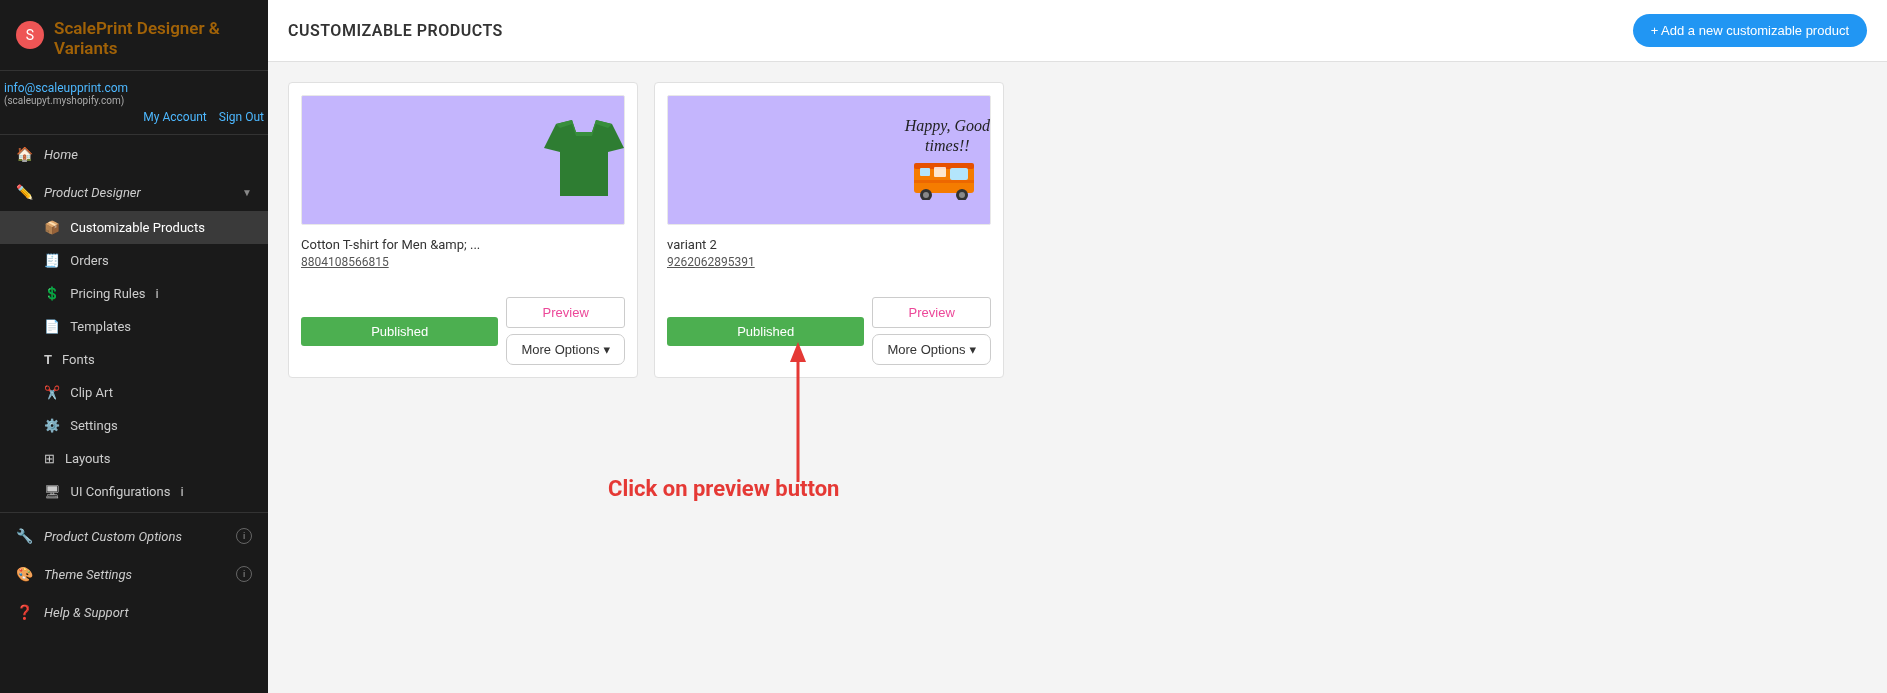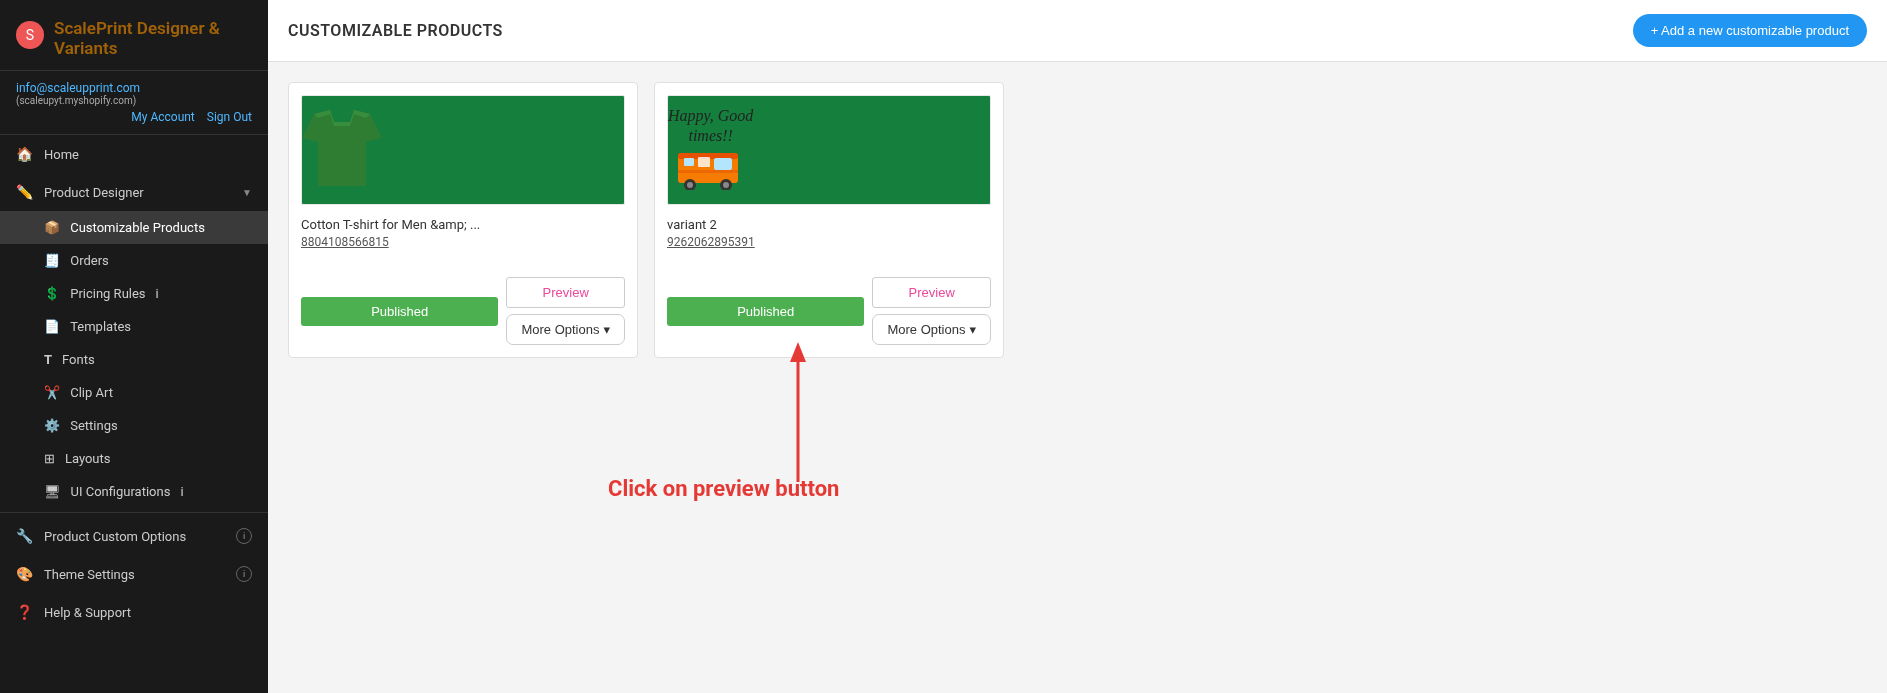--- a/index.html
+++ b/index.html
@@ -3,46 +3,46 @@
   <meta charset="utf-8">
   <style>
     * { box-sizing: border-box; margin: 0; padding: 0; }
     body { font-family: -apple-system, BlinkMacSystemFont, 'Segoe UI', Roboto, sans-serif; display: flex; height: 693px; overflow: hidden; background: #f4f4f4; }
 
     
     .sidebar { width: 268px; min-width: 268px; background: #1a1a1a; color: #fff; display: flex; flex-direction: column; height: 693px; overflow-y: auto; }
     .sidebar-header { padding: 12px 16px; border-bottom: 1px solid #333; display: flex; align-items: center; gap: 10px; background: #1a1a1a; }
     .sidebar-header-icon { width: 28px; height: 28px; background: #e55; border-radius: 50%; display: flex; align-items: center; justify-content: center; font-size: 14px; color: white; flex-shrink: 0; }
     .sidebar-header-title { font-size: 17px; font-weight: 600; color: #a16207; margin-top: 6px; }
-    .sidebar-user { padding: 10px 16px; border-bottom: 1px solid #333; }
+    .sidebar-user { padding: 10px 4px; border-bottom: 1px solid #333; }
     .sidebar-user-email { font-size: 12px; color: #4db8ff; }
     .sidebar-user-shop { font-size: 10px; color: #aaa; }
     .sidebar-user-links { display: flex; justify-content: flex-end; gap: 12px; margin-top: 4px; }
     .sidebar-user-link { font-size: 12px; color: #4db8ff; cursor: pointer; text-decoration: none; }
     .sidebar-nav { flex: 1; }
     .nav-item { display: flex; align-items: center; gap: 10px; padding: 10px 16px; cursor: pointer; color: #ccc; font-size: 13px; position: relative; }
     .nav-item.has-children { }
     .nav-item .nav-icon { width: 18px; height: 18px; display: flex; align-items: center; justify-content: center; font-size: 14px; flex-shrink: 0; }
-    .nav-item .nav-label { flex: 1; }
+    .nav-item .nav-label { flex: 1; font-style: italic; }
     .nav-item .nav-arrow { font-size: 10px; color: #888; }
     .nav-item .nav-info { width: 16px; height: 16px; border: 1px solid #666; border-radius: 50%; display: flex; align-items: center; justify-content: center; font-size: 9px; color: #999; flex-shrink: 0; }
     .nav-sub-item { display: flex; align-items: center; gap: 10px; padding: 9px 16px 9px 44px; cursor: pointer; color: #ccc; font-size: 13px; }
     .nav-sub-item.active { background: #3a3a3a; color: #fff; }
 
     
     .main { flex: 1; display: flex; flex-direction: column; overflow: hidden; }
     .main-header { background: #fff; padding: 14px 20px; border-bottom: 1px solid #e0e0e0; display: flex; align-items: center; justify-content: space-between; }
     .main-title { font-size: 16px; font-weight: 600; color: #333; letter-spacing: 0.5px; }
     .add-btn { background: #2196f3; color: #fff; border: none; border-radius: 20px; padding: 9px 18px; font-size: 13px; cursor: pointer; display: flex; align-items: center; gap: 6px; font-weight: 500; }
     .main-body { flex: 1; padding: 20px; overflow-y: auto; position: relative; }
 
     
     .products-grid { display: flex; flex-wrap: wrap; gap: 16px; }
     .product-card { background: #fff; border: 1px solid #e0e0e0; border-radius: 4px; width: 350px; padding: 0; overflow: hidden; }
-    .product-image-area { background: #15803d; border: 1px solid #e8e8e8; margin: 12px; border-radius: 2px; height: 110px; display: flex; align-items: center; justify-content: flex-start; }
+    .product-image-area { background: #c4b5fd; border: 1px solid #e8e8e8; margin: 12px; border-radius: 2px; height: 130px; display: flex; align-items: center; justify-content: flex-end; }
     .product-info { padding: 0 12px 8px; }
     .product-name { font-size: 13px; color: #333; margin-bottom: 3px; }
     .product-id { font-size: 12px; color: #555; margin-bottom: 20px; text-decoration: underline; }
     .product-actions { padding: 0 12px 12px; display: flex; gap: 8px; align-items: center; }
     .published-btn { background: #4caf50; color: #fff; border: none; border-radius: 3px; padding: 7px 16px; font-size: 13px; flex: 1; cursor: pointer; font-weight: 500; }
     .preview-btn { background: #fff; color: #ec4899; border: 1px solid #ccc; border-radius: 3px; padding: 7px 16px; font-size: 13px; cursor: pointer; }
     .more-options-btn { background: #fff; color: #333; border: 1px solid #ccc; border-radius: 7px; padding: 7px 14px; font-size: 13px; cursor: pointer; display: flex; align-items: center; gap: 4px; }
 
     
     .tshirt { width: 80px; height: 90px; }

